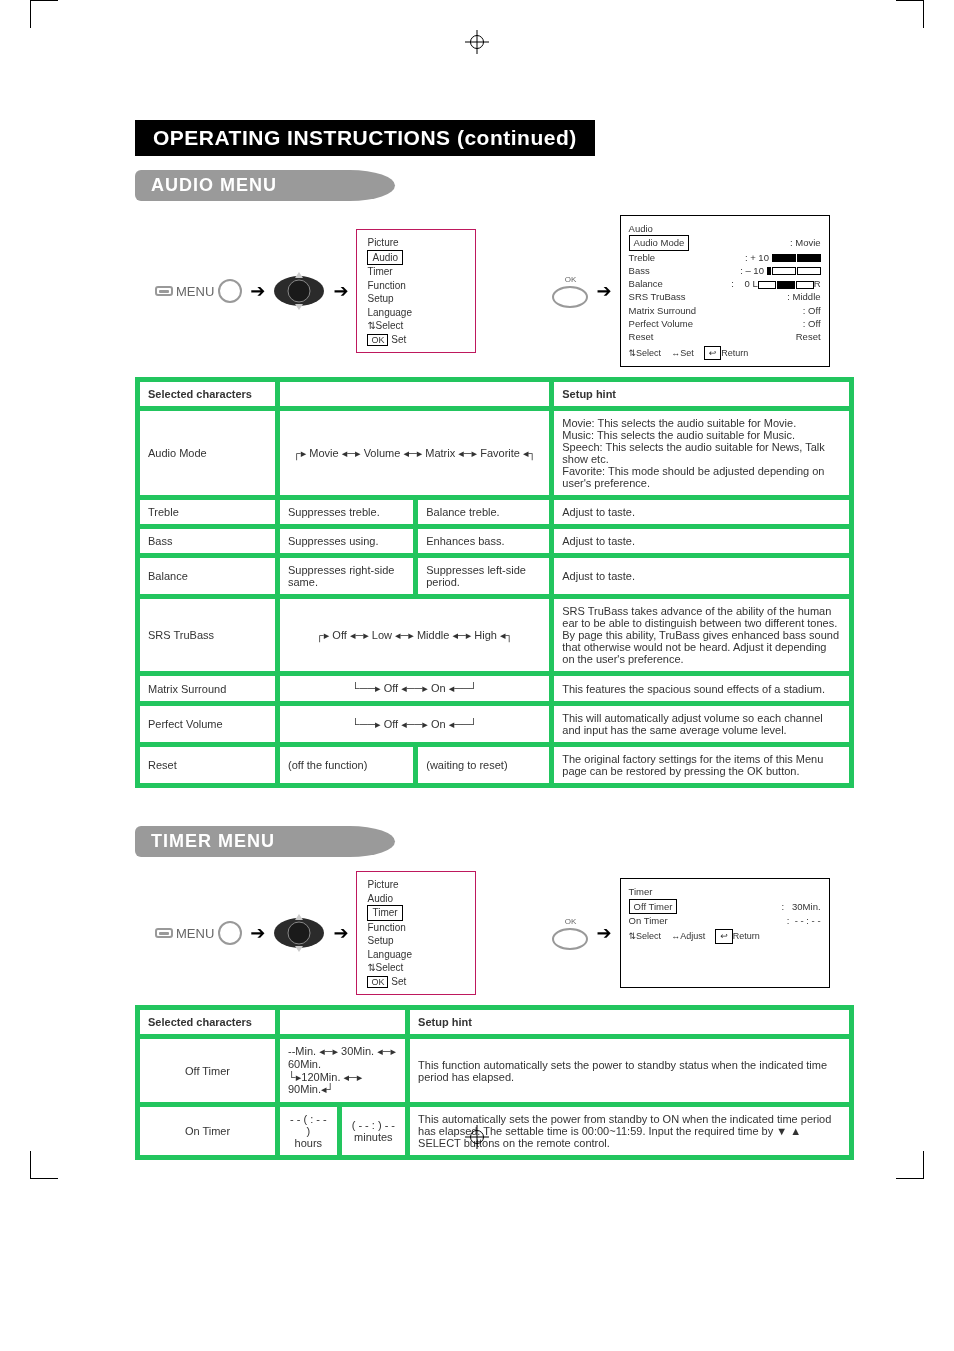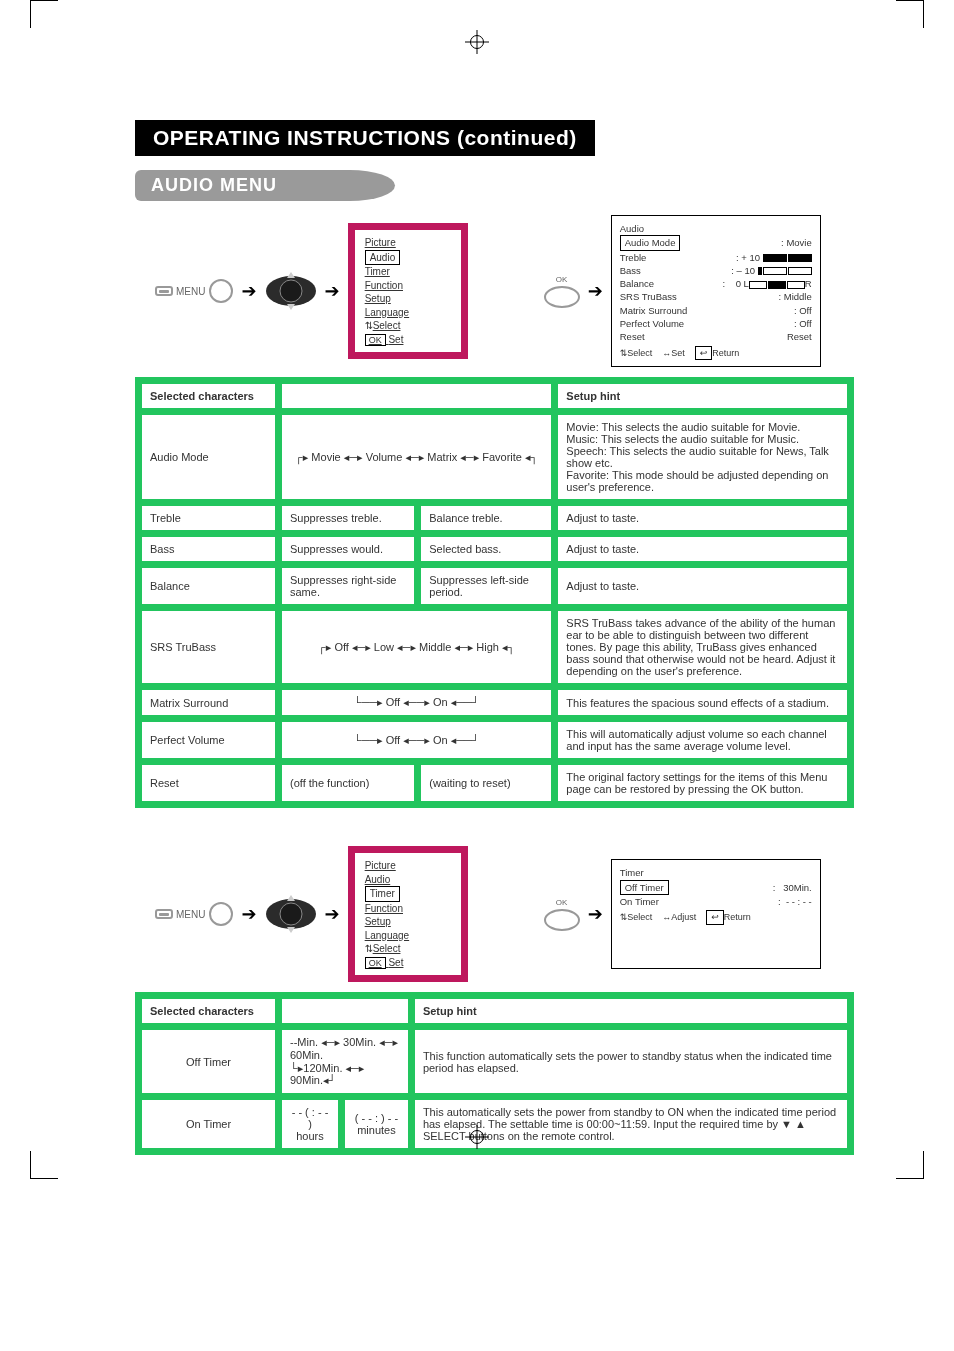--- a/index.html
+++ b/index.html
@@ -21,45 +21,45 @@
   .reg::after  { top:50%; left:0; height:1px; width:100%; transform:translateY(-50%);}
   .reg .circ { position:absolute; top:50%; left:50%; width:14px; height:14px; border:1px solid #000; border-radius:50%; transform:translate(-50%,-50%);}
   .reg.top { top: 30px; left: 50%; transform: translateX(-50%);}
   .reg.bot { bottom: 30px; left: 50%; transform: translateX(-50%);}
 
   
   .title-banner { background:#000; color:#fff; font-weight:bold; font-size:21px; padding:6px 18px; display:inline-block; border-radius:0; letter-spacing:0.5px;}
   .section-banner { background:#9a9a9a; color:#fff; font-weight:bold; font-size:18px; padding:5px 18px 5px 16px; display:inline-block; border-radius: 6px 45px 45px 6px / 6px 50% 50% 6px; margin-top:14px; min-width:260px; letter-spacing:1px;}
   
   .flow-row { display:flex; align-items:center; gap:8px; margin:14px 0 8px 20px; }
-  .menu-btn { display:inline-flex; align-items:center; font-size:10px; color:#666;text-align:center; }
+  .menu-btn { display:inline-flex; align-items:center; font-size:13px; color:#666;text-align:center; }
   .menu-btn .circ { width:24px; height:24px; border:2px solid #999; border-radius:50%; margin-left:4px; }
   .menu-btn .rect { width:18px; height:10px; border:2px solid #999; border-radius:3px; margin-right:3px; display:inline-flex; align-items:center; justify-content:center;}
   .menu-btn .rect .bar { width:10px; height:3px; background:#999; border-radius:1px;}
   .arrow-r { font-size:18px; color:#000; }
   .rocker { position:relative; width:52px; height:42px; }
   .rocker svg { width:100%; height:100%; }
-  .menu-list-box { border:7px solid #be185d; padding:6px 10px; font-size:10px; line-height:1.35; min-width:120px;text-decoration:underline;}
+  .menu-list-box { border:1px solid #be185d; padding:6px 10px; font-size:10px; line-height:1.35; min-width:120px;}
   .menu-list-box .hl { display:inline-block; border:1px solid #000; padding:0 4px; }
   .menu-list-box .arrows { display:inline-block; width:8px; text-align:center;}
   .ok-btn { display:inline-flex; flex-direction:column; align-items:center; font-size:8px; color:#666;}
   .ok-btn .oval { width:36px; height:22px; border:2px solid #999; border-radius:50%; margin-top:2px;}
   .audio-osd { border:1px solid #000; padding:6px 8px; font-size:9.5px; line-height:1.4; min-width:210px;}
   .audio-osd .row { display:flex; justify-content:space-between; align-items:center; gap:6px;}
   .audio-osd .hl { border:1px solid #000; padding:0 4px;}
   .bar-wrap { display:inline-flex; align-items:center; gap:1px; vertical-align:middle;}
   .bar-wrap .seg { width:24px; height:8px; border:1px solid #000; }
   .bar-wrap .seg.fill { background:#000;}
   .bal .seg { width:18px;}
   .osd-foot { display:flex; gap:10px; align-items:center; font-size:9px; margin-top:2px;}
   .osd-foot .retbox { display:inline-block; border:1px solid #000; padding:0 4px;}
 
   
   table.grid { border-collapse:collapse; width:100%; margin-top:10px; font-size:11px; }
-  table.grid th, table.grid td { border:7px solid #22c55e; padding:6px 8px; vertical-align:middle; text-align:left; }
+  table.grid th, table.grid td { border:5px solid #22c55e; padding:6px 8px; vertical-align:middle; text-align:left; }
   table.grid th { font-weight:bold; background:#fff;}
   table.grid .center { text-align:center;}
   .cycle { font-family:inherit; white-space:nowrap;}
   .cycle-lines { display:inline-block; line-height:1.15; text-align:left;}
   .timer-table td:first-child { text-align:center;}
 
   
   .spacer { height: 24px;}
 </style>
 </head>
@@ -197,22 +197,22 @@
 Favorite: This mode should be adjusted depending on user's preference.</td>
       </tr>
       <tr>
         <td>Treble</td>
         <td>Suppresses treble.</td>
         <td>Balance treble.</td>
         <td>Adjust to taste.</td>
       </tr>
       <tr>
         <td>Bass</td>
-        <td>Suppresses would.</td>
-        <td>Selected bass.</td>
+        <td>Suppresses using.</td>
+        <td>Enhances bass.</td>
         <td>Adjust to taste.</td>
       </tr>
       <tr>
         <td>Balance</td>
         <td>Suppresses right-side same.</td>
         <td>Suppresses left-side period.</td>
         <td>Adjust to taste.</td>
       </tr>
       <tr>
         <td>SRS TruBass</td>
@@ -240,20 +240,21 @@
         <td>(off the function)</td>
         <td>(waiting to reset)</td>
         <td>The original factory settings for the items of this Menu page can be restored by pressing the OK button.</td>
       </tr>
     </tbody>
   </table>
 
   <div class="spacer"></div>
 
   
+  <div class="section-banner">TIMER MENU</div>
 
   <div class="flow-row">
     <span class="menu-btn">
       <span class="rect">
           <span class="bar"></span>
         </span>
       <span>MENU</span>
       <span class="circ"></span>
     </span>
     <span class="arrow-r">➔</span>

